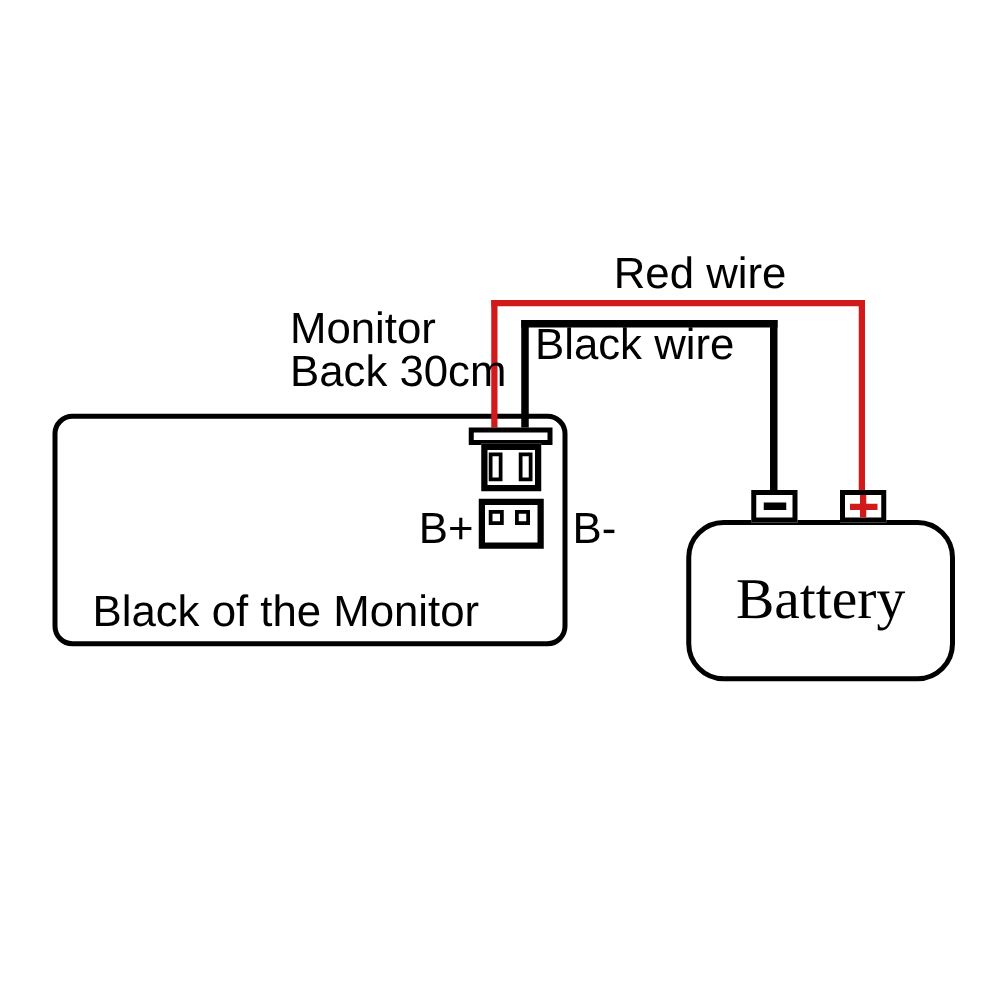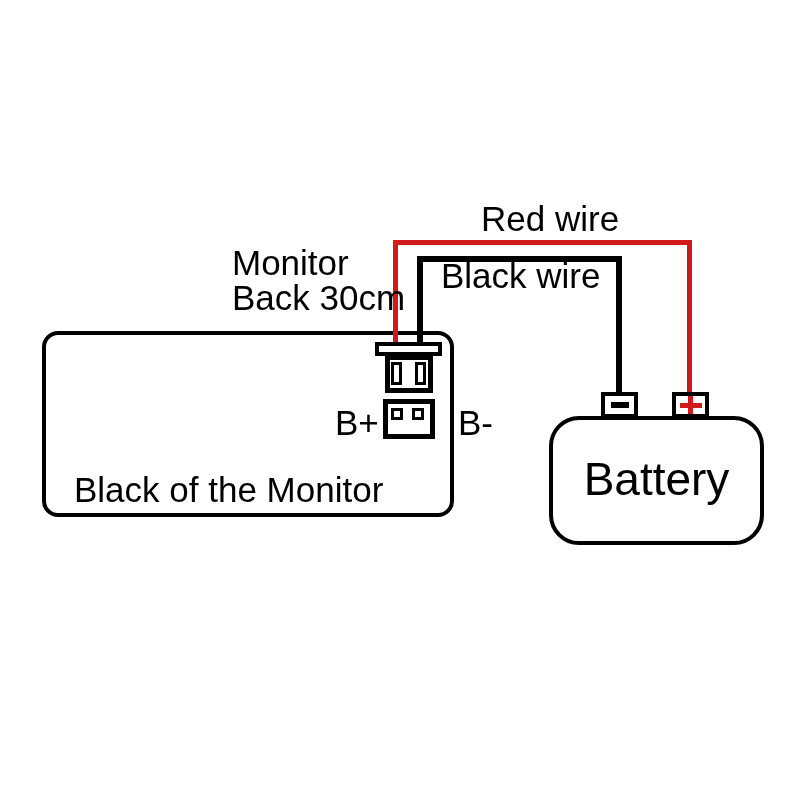--- a/index.html
+++ b/index.html
@@ -24,21 +24,21 @@
   }
   .monitor-box{
     left:42px;top:331px;width:412px;height:186px;
     border-radius:16px;
     z-index:1;
   }
   .battery-box{
     left:549px;top:416px;width:215px;height:129px;
     border-radius:30px;
     z-index:1;
-    display:flex;align-items:center;justify-content:center;
+    display:flex;align-items:center;justify-content:center;font-family:Liberation Serif, serif;
   }
   .battery-text{
     font-size:46px;
     line-height:1;
     padding-bottom:4px;
   }
   .seg{position:absolute;z-index:2;}
   .seg.red{background:var(--wire-red);}
   .seg.black{background:var(--line);}
   .red-a{left:393px;top:240px;width:5px;height:103px;}
@@ -68,22 +68,22 @@
   .plus-wrap{position:relative;width:22px;height:18px;}
   .plus-h{position:absolute;left:0;top:6.5px;width:22px;height:5px;background:var(--wire-red);}
   .plus-v{position:absolute;left:8.5px;top:0;width:5px;height:18px;background:var(--wire-red);}
   .label{
     position:absolute;
     font-size:35px;
     line-height:1;
     white-space:nowrap;
     z-index:4;
   }
-  .red-wire-label{left:481px;top:201px;}
-  .black-wire-label{left:441px;top:258px;}
+  .red-wire-label{left:491px;top:201px;}
+  .black-wire-label{left:428px;top:258px;}
   .attached-label{left:232px;top:245px;line-height:35px;}
   .attached-label span{display:block;}
   .bplus-label{left:335px;top:405px;}
   .bminus-label{left:458px;top:405px;}
   .monitor-label{left:74px;top:472px;}
 </style>
 </head>
 <body>
 
 <div class="canvas">

